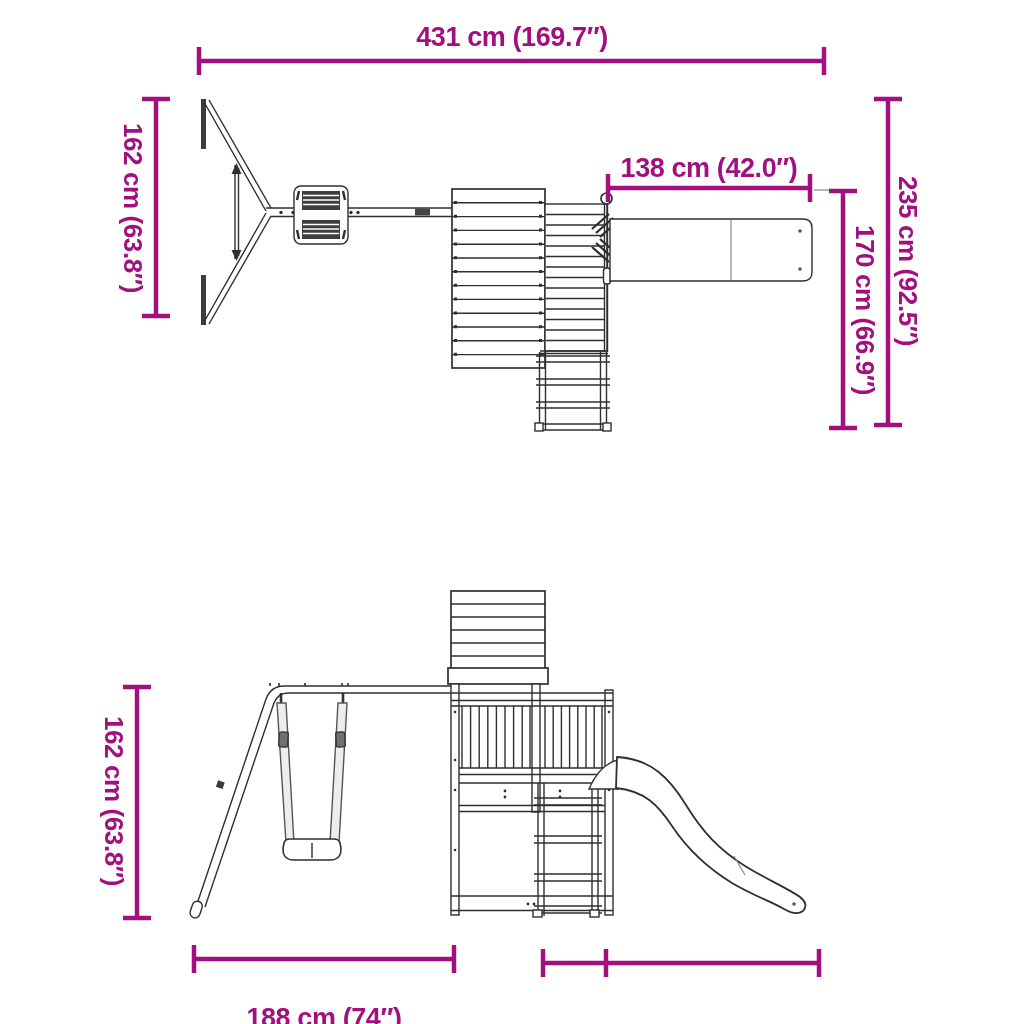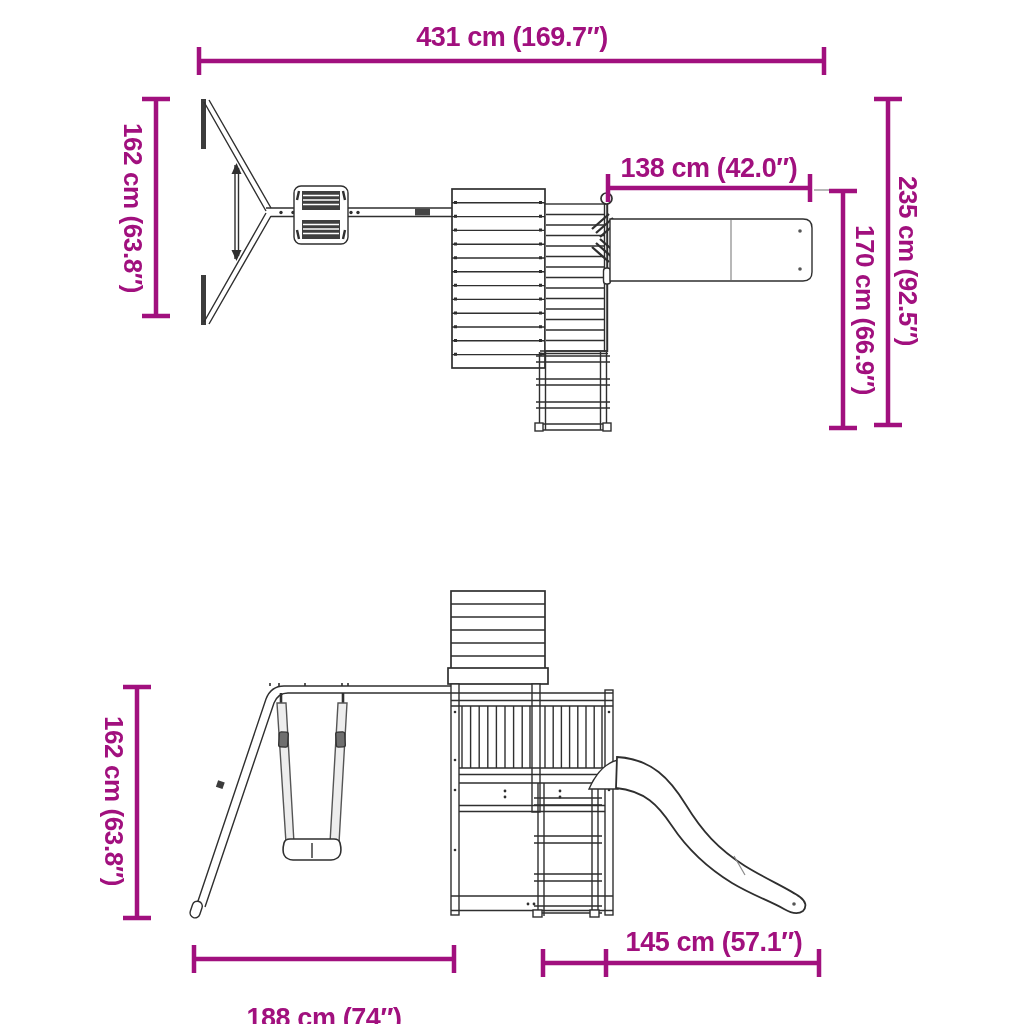--- a/index.html
+++ b/index.html
@@ -158,14 +158,13 @@
     </g>
   </svg>
 
   <div class="dim-label h" style="left:512px;top:37px">431 cm (169.7″)</div>
   <div class="dim-label v" style="left:132px;top:208px">162 cm (63.8″)</div>
   <div class="dim-label h" style="left:709px;top:168px">138 cm (42.0″)</div>
   <div class="dim-label v" style="left:907px;top:261px">235 cm (92.5″)</div>
   <div class="dim-label v" style="left:864px;top:310px">170 cm (66.9″)</div>
   <div class="dim-label v" style="left:113px;top:801px">162 cm (63.8″)</div>
   <div class="dim-label h" style="left:324px;top:1018px">188 cm (74″)</div>
-  <div class="dim-label h" style="left:714px;top:942px">145 cm (57.1″)</div>
 </div>
 
 </body></html>

